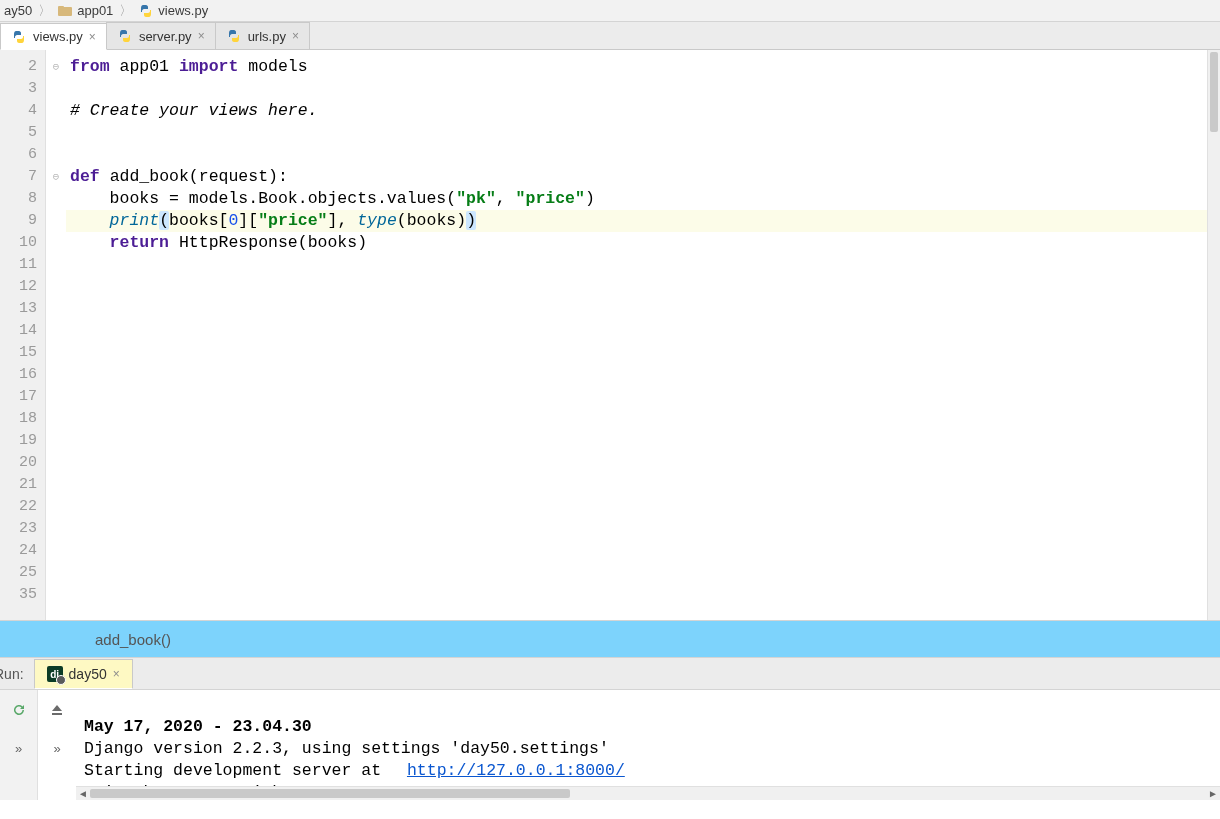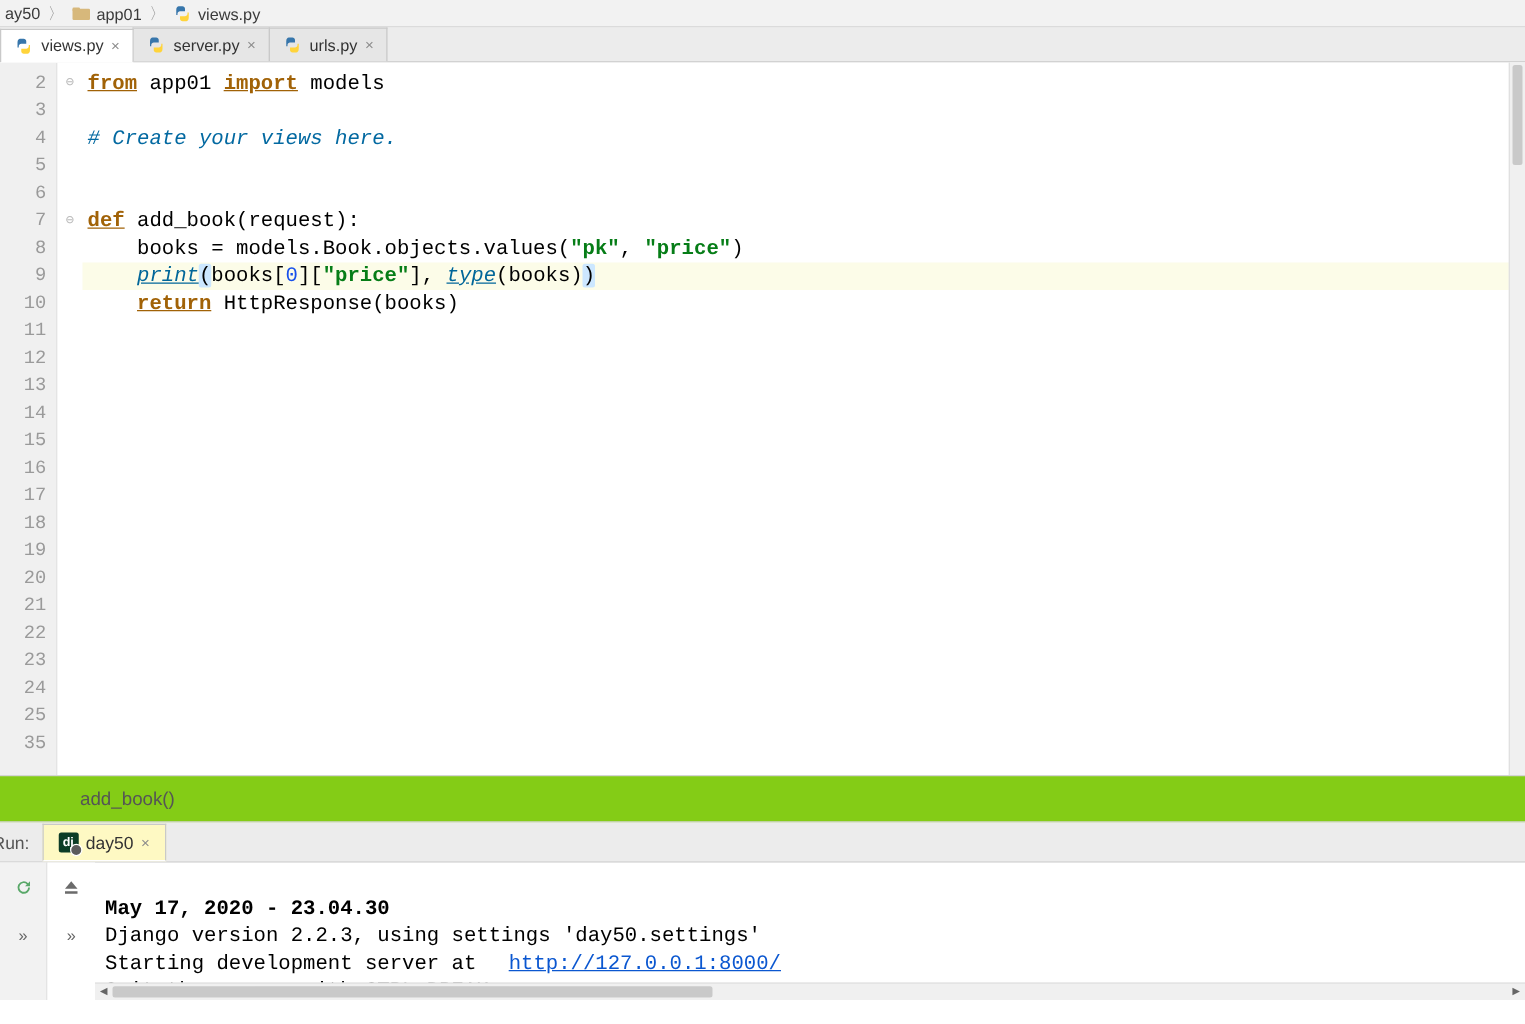--- a/index.html
+++ b/index.html
@@ -20,21 +20,21 @@
     background: #f2f2f2;
     border-bottom: 1px solid #d4d4d4;
     display: flex;
     align-items: center;
     padding: 0 4px;
     font-size: 13px;
     color: #3b3b3b;
     overflow: hidden;
   }
   .breadcrumb .sep { color: #999; margin: 0 6px; }
-  .crumb { display: inline-flex; align-items: flex-end; gap: 4px; }
+  .crumb { display: inline-flex; align-items: flex-start; gap: 4px; }
 
   
   .tabs {
     height: 28px;
     background: #ececec;
     border-bottom: 1px solid #c9c9c9;
     display: flex;
     align-items: flex-end;
   }
   .tab {
@@ -97,50 +97,50 @@
     padding: 6px 0 0 0;
     white-space: pre;
     background: #fff;
     position: relative;
   }
   .code-line {
     height: 22px;
     padding-left: 4px;
   }
   .hl-line { background: #fcfce8; }
-  .kw { color: #a16207; font-weight: bold; text-decoration: underline; }
-  .builtin { color: #006699; font-style: italic; text-decoration: underline;}
+  .kw { color: #4c1d95; font-weight: bold; }
+  .builtin { color: #006699; font-style: italic;}
   .str { color: #067d17; font-weight: bold;}
   .num { color: #1750eb; }
-  .cmt { color: #0369a1; font-style: italic; }
+  .cmt { color: #000000; font-style: italic; }
   .fn { color: #000; text-align: right; }
   .ident { color: #000; }
   .bracket-hl { background: #cce7ff; border-radius:2px; }
 
   
   .v-scroll {
     position: absolute;
     top: 0; right: 0; bottom: 0;
     width: 13px;
     background: #f0f0f0;
     border-left: 1px solid #e0e0e0;
   }
   .v-scroll .thumb {
     position:absolute; top:2px; left:2px; right:2px; height:80px;
     background:#c9c9c9; border-radius:2px;
   }
 
   
   .navbar {
     height: 38px;
-    background: #84cc16;
+    background: #7dd3fc;
     border-top: 1px solid #d4d4d4;
     border-bottom: 1px solid #d4d4d4;
     display:flex; align-items:center;
-    padding-left: 64px;
+    padding-left: 95px;
     font-size: 15px;
     color: #555;
   }
 
   
   .run-header {
     height: 32px;
     background: #ececec;
     border-bottom: 1px solid #d4d4d4;
     display:flex; align-items:center;

